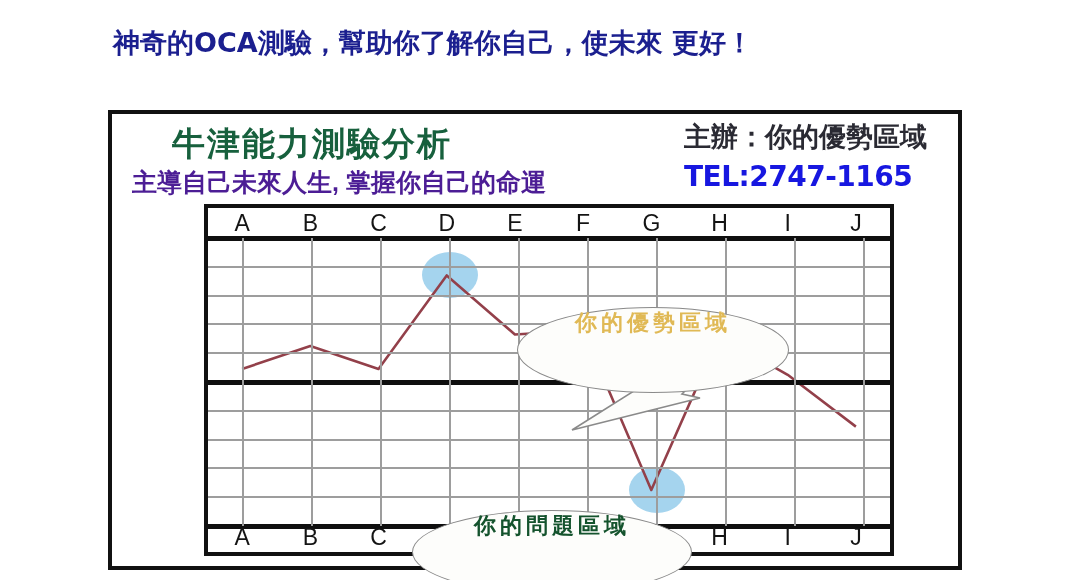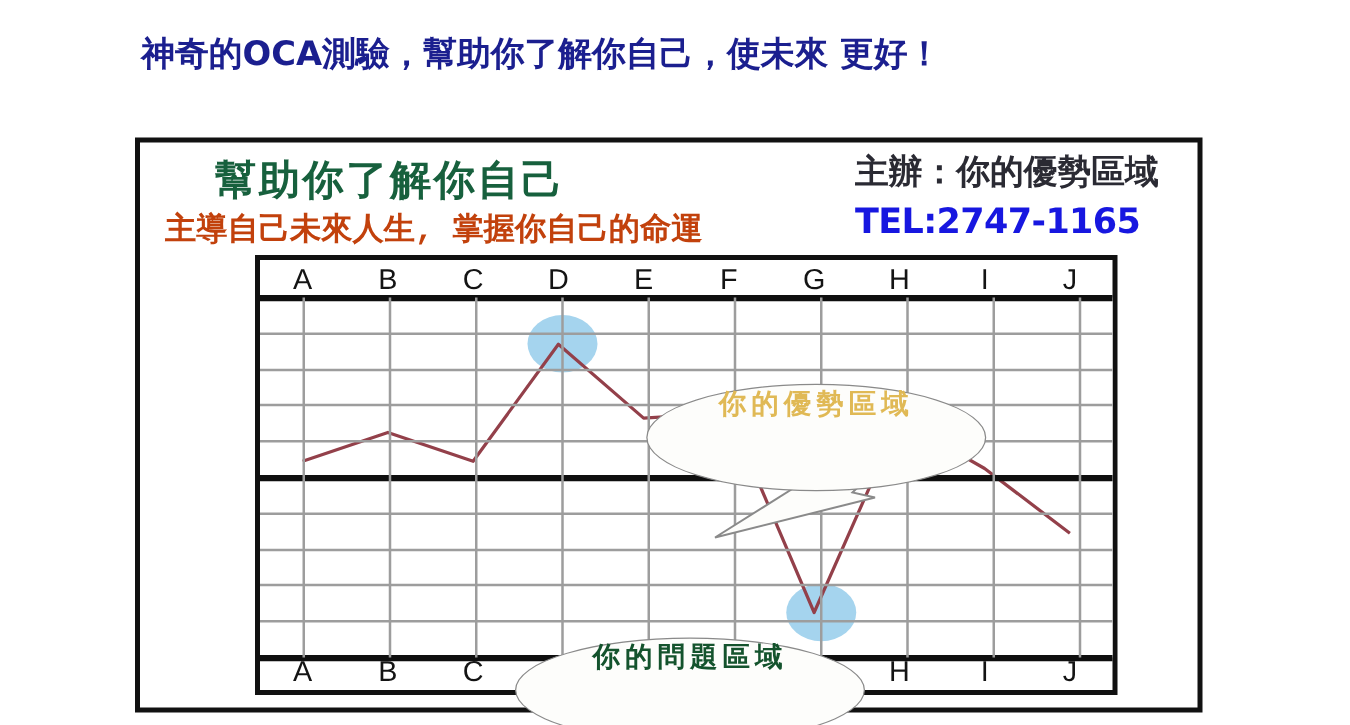--- a/index.html
+++ b/index.html
@@ -57,24 +57,24 @@
     font-family: "DejaVu Sans", sans-serif;
     font-size: 33px;
     font-weight: bold;
     color: #17603d;
     letter-spacing: 2px;
     white-space: nowrap;
   }
   .oca-subtitle {
     position: absolute;
     left: 20px; top: 52px;
-    font-family: Liberation Mono, monospace;
+    font-family: Liberation Sans, sans-serif;
     font-size: 25px;
     font-weight: bold;
-    color: #c2410c;
+    color: #4c1d95;
     letter-spacing: 0px;
     white-space: nowrap;
   }
   .organizer {
     position: absolute;
     left: 572px; top: 5px;
     font-family: "DejaVu Serif", serif;
     font-size: 27px;
     font-weight: bold;
     color: #2a2a33;
@@ -222,21 +222,21 @@
 </style>
 </head>
 <body>
 
 <div id="promo">
   <div class="promo-line-1">神奇的OCA測驗，幫助你了解你自己，使未來 更好！</div>
 </div>
 
 <div id="outer-frame">
 
-  <div class="oca-title">幫助你了解你自己</div>
+  <div class="oca-title">牛津能力測驗分析</div>
   <div class="oca-subtitle">主導自己未來人生, 掌握你自己的命運</div>
   <div class="organizer">主辦：你的優勢區域</div>
   <div class="tel">TEL:2747-1165</div>
 
   <div id="chart-block">
 
 
     <div id="plot-frame">
 
       <div class="letter-band top" id="letter-band-top">

